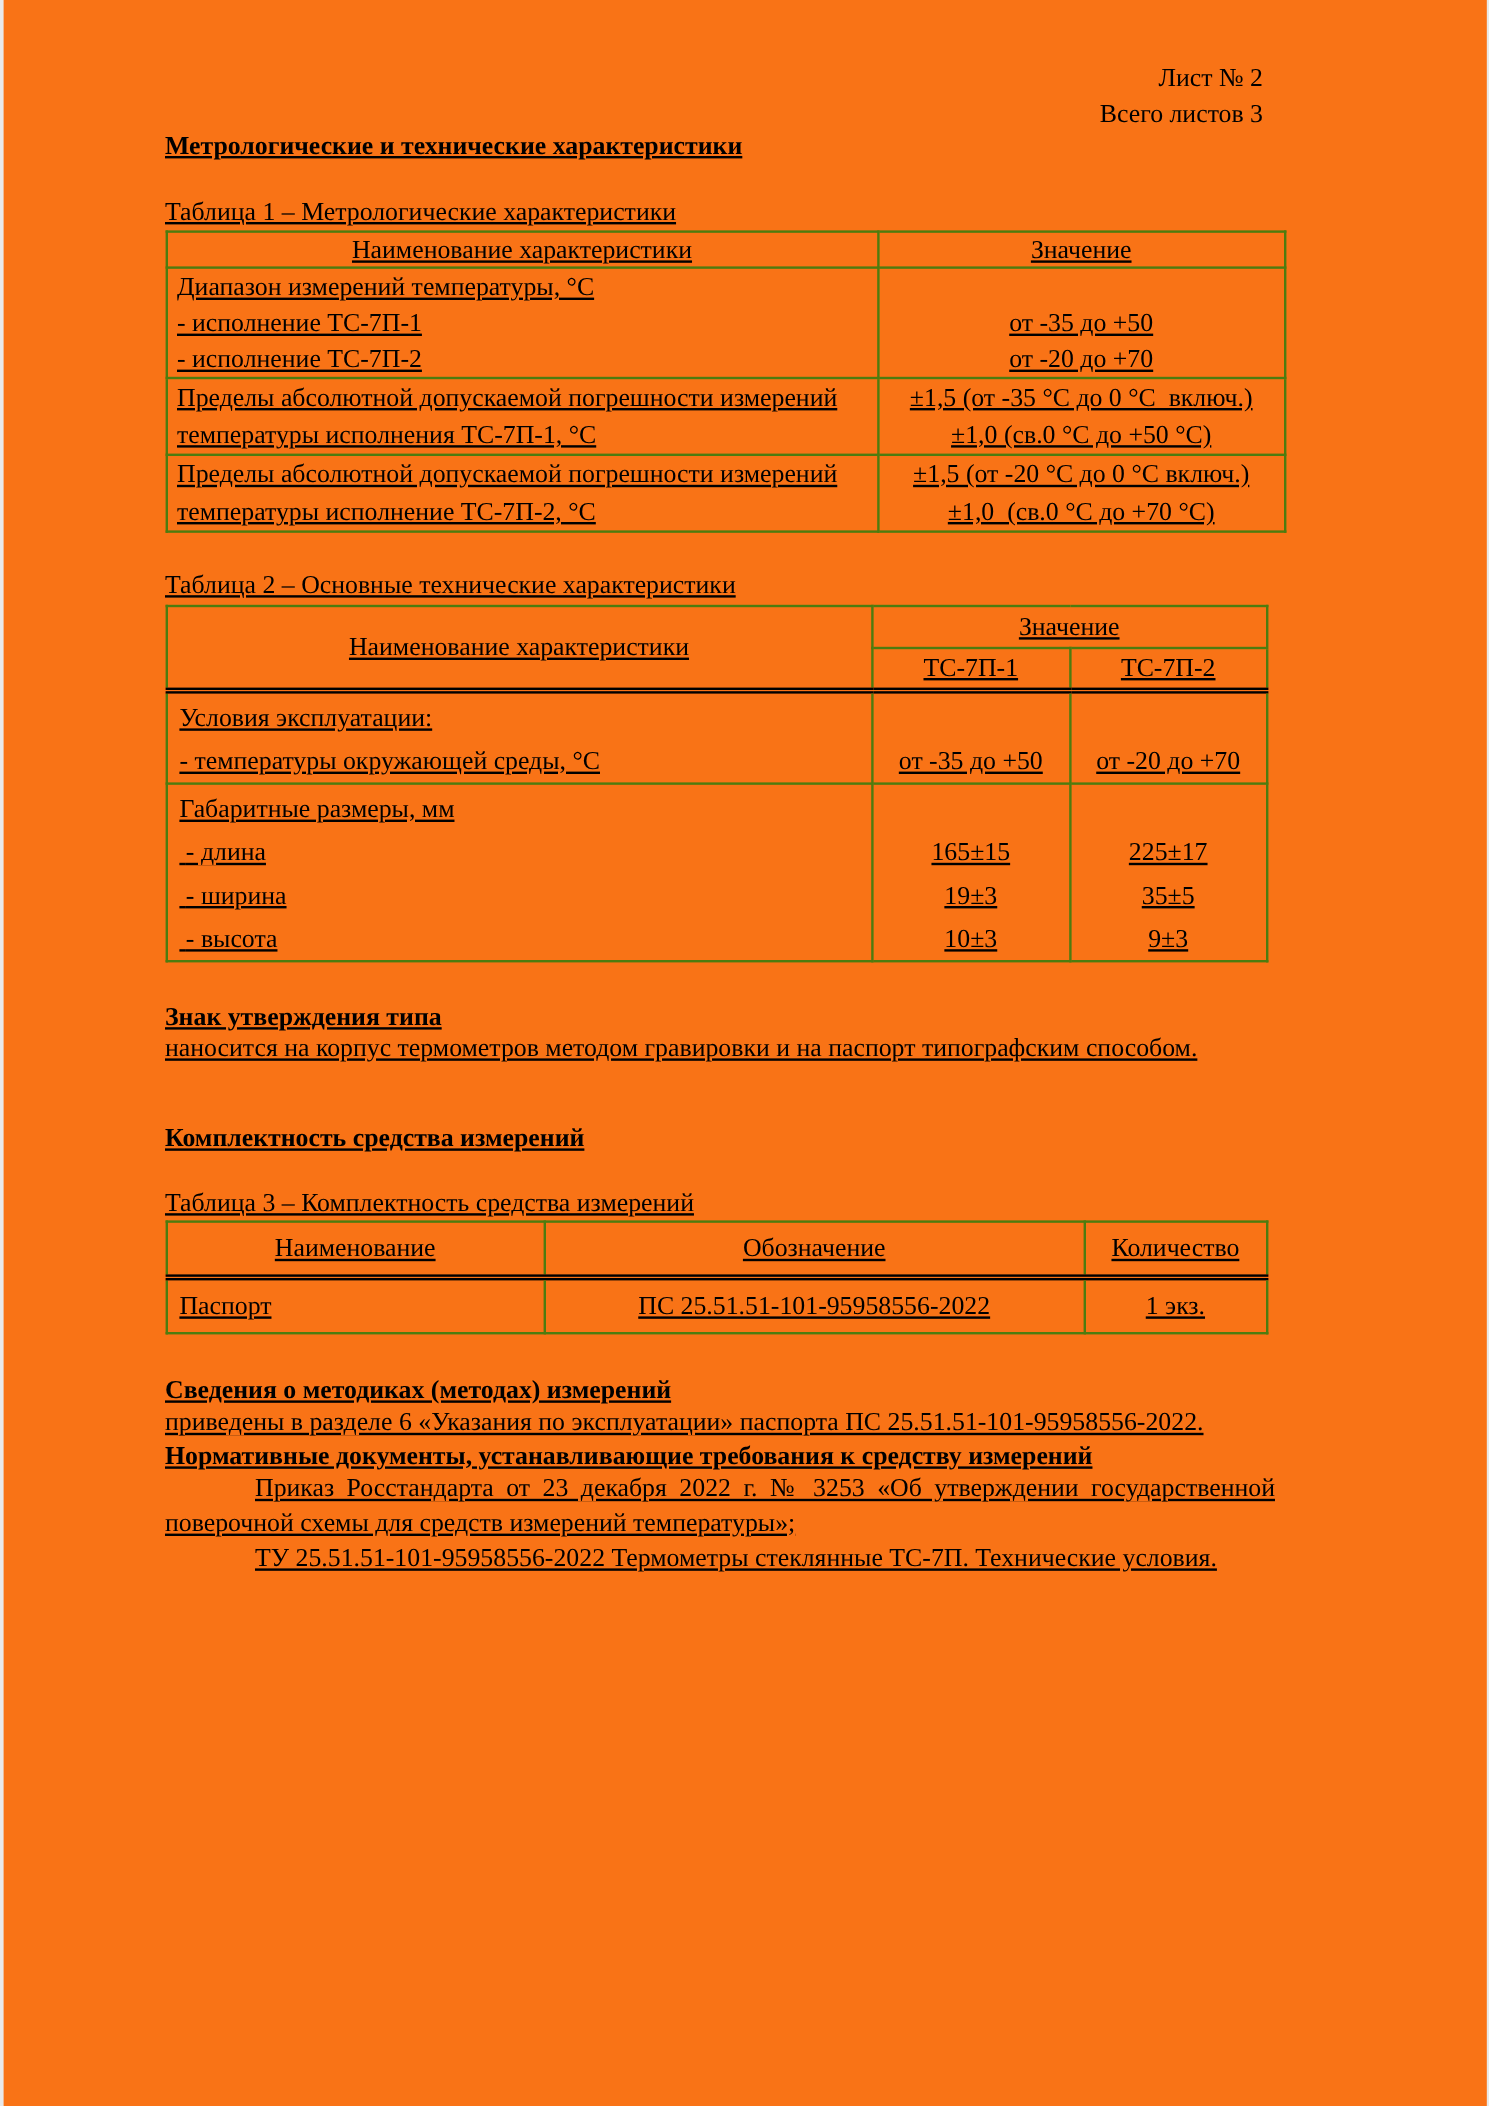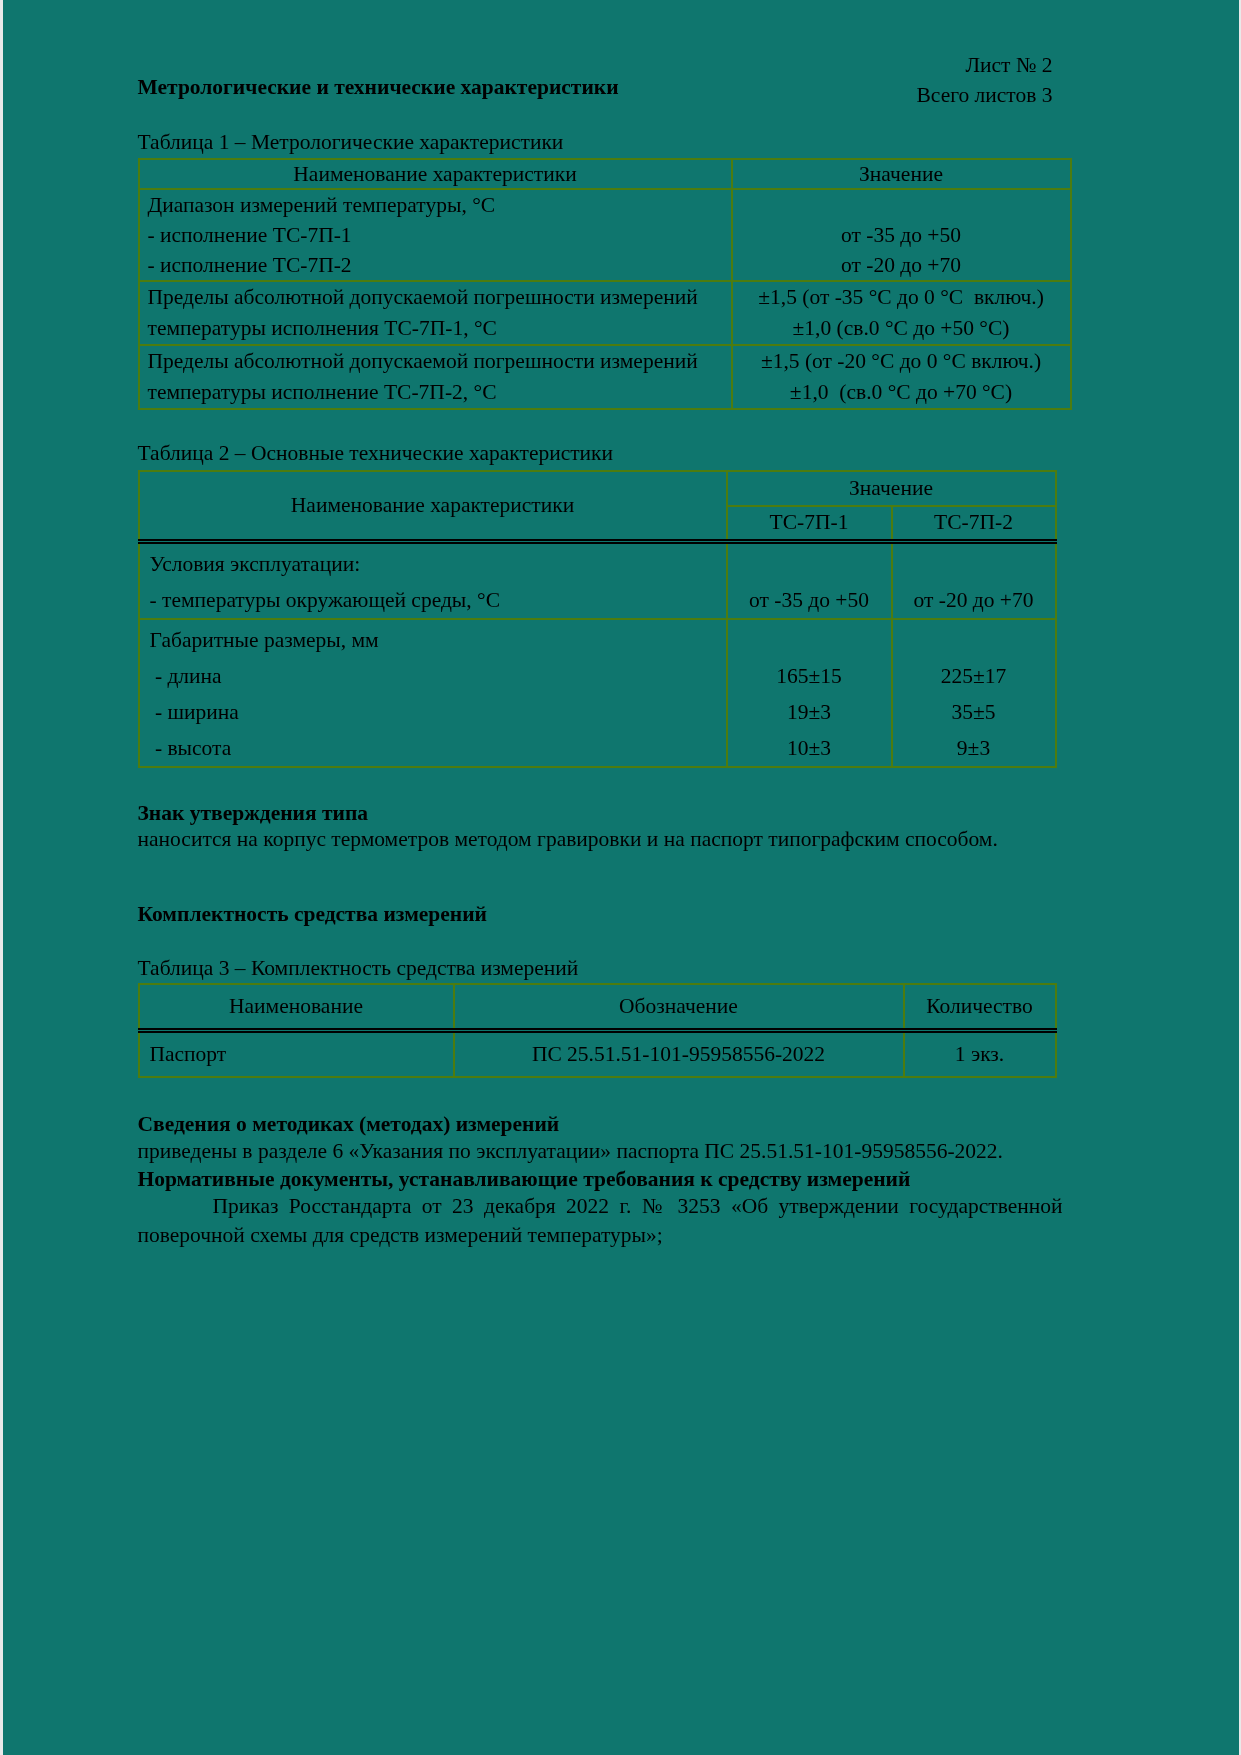--- a/index.html
+++ b/index.html
@@ -1,31 +1,31 @@
 <!DOCTYPE html>
 <html><head>
 <meta charset="utf-8">
 <style>
   * { margin:0; padding:0; box-sizing:border-box; }
   html,body { background:#e9e9e9; }
   .page {
     position:relative;
     width:1236px; height:1755px;
-    background:#0f766e;
+    background:#f97316;
     color:#000;
     font-family:"Liberation Serif", "DejaVu Serif", serif;
     font-size:21.5px;
     margin:0 auto;
     overflow:hidden;
   }
   .sheet-info {
     position:absolute; top:50px; right:186px;
     text-align:right; line-height:30px;
   }
-  .main { padding:74px 0 0 135px; width:1060px; }
+  .main { padding:108px 0 0 135px; width:1060px;text-decoration:underline; }
   .heading { font-weight:bold; line-height:26px; }
   .caption { line-height:26px; }
   .caption-1 { margin-top:29px; margin-bottom:3px; }
   .caption-2 { margin-top:30px; margin-bottom:4px; }
   .caption-3 { margin-top:28px; margin-bottom:2px; }
   table { border-collapse:collapse; table-layout:fixed; }
   td { border:2px solid #4d7c0f; vertical-align:top; }
   .ln { white-space:pre-wrap; }
 
   
@@ -206,15 +206,16 @@
         <td class="qty">1 экз.</td>
       </tr>
       </tbody>
     </table>
 
     <div class="heading h-sved">Сведения о методиках (методах) измерений</div>
     <div class="bodyline para">приведены в разделе 6 «Указания по эксплуатации» паспорта ПС 25.51.51-101-95958556-2022.</div>
 
     <div class="heading h-norm">Нормативные документы, устанавливающие требования к средству измерений</div>
     <div class="norm-para">Приказ Росстандарта от 23 декабря 2022 г. № 3253 «Об утверждении государственной поверочной схемы для средств измерений температуры»;</div>
+    <div class="norm-para">ТУ 25.51.51-101-95958556-2022 Термометры стеклянные ТС-7П. Технические условия.</div>
 
   </div>
 </div>
 
 </body></html>

